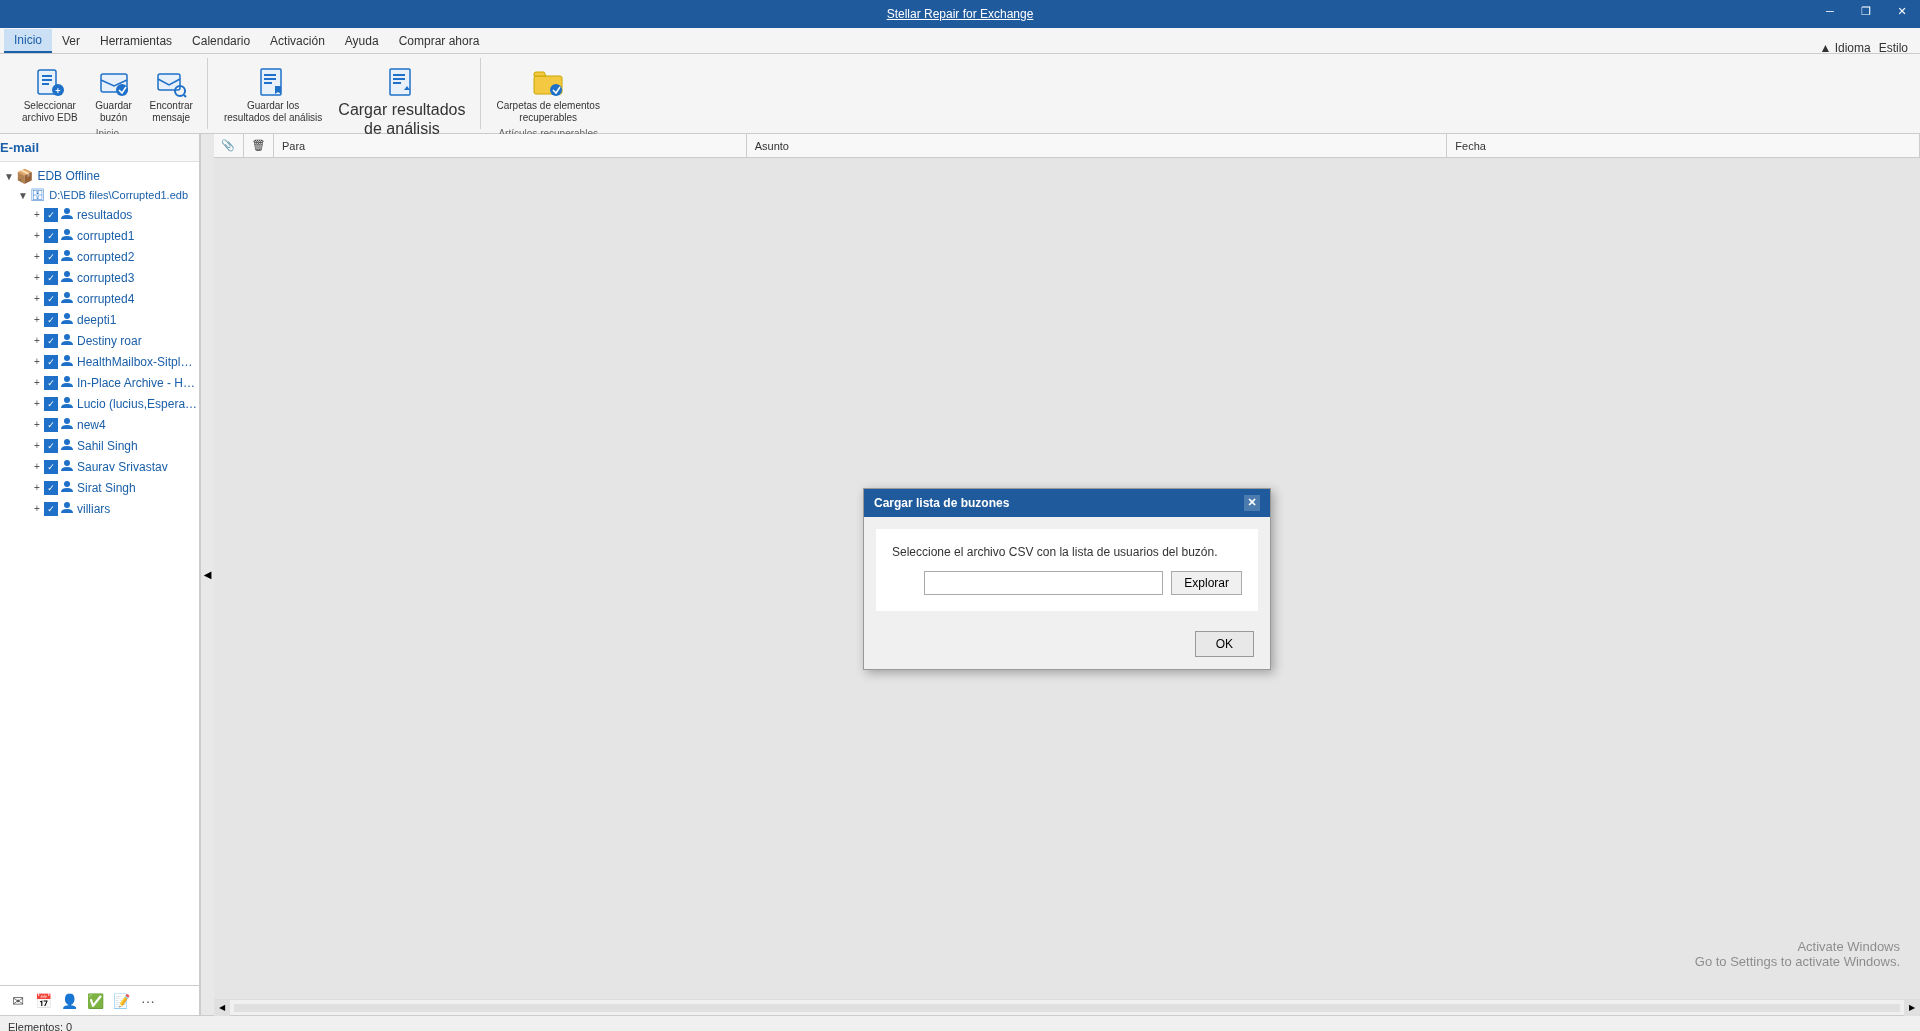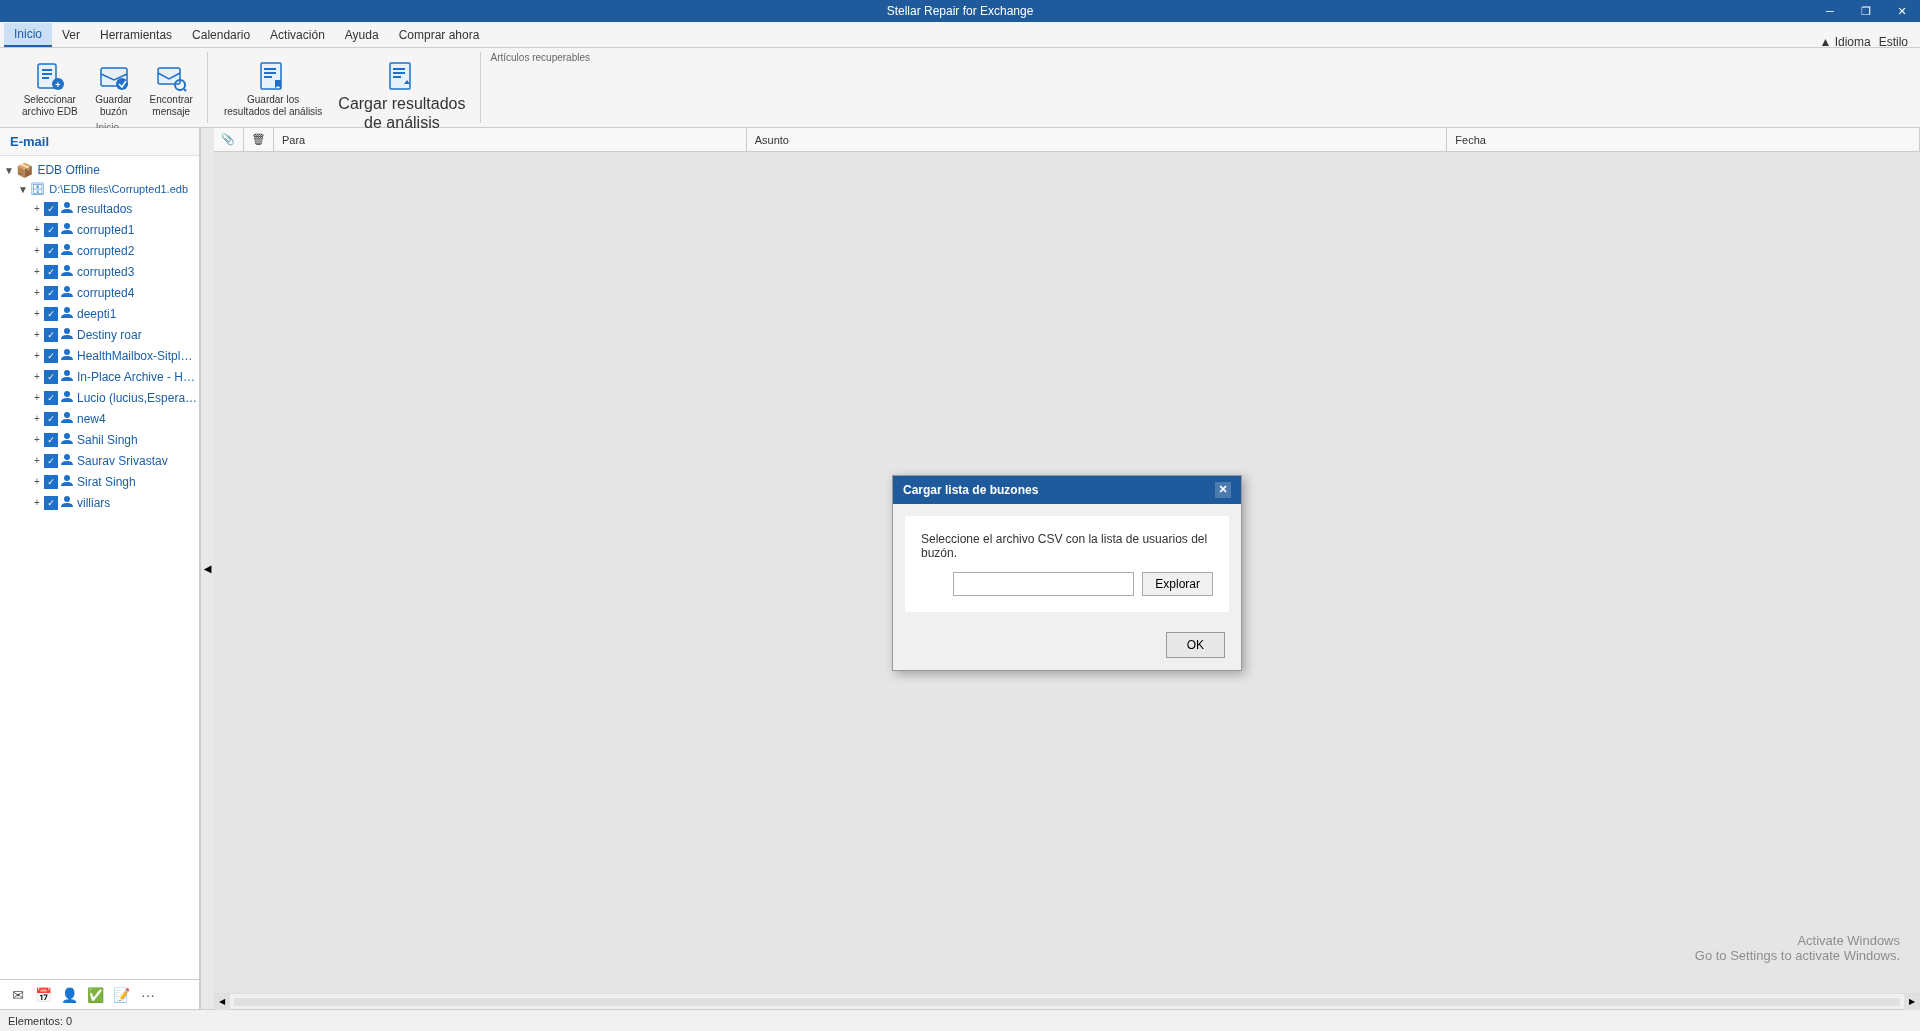--- a/index.html
+++ b/index.html
@@ -2,26 +2,27 @@
 <html><head>
   <meta charset="utf-8">
   <style>
     * { margin: 0; padding: 0; box-sizing: border-box; }
     body { font-family: 'Segoe UI', Arial, sans-serif; font-size: 12px; background: #f0f0f0; width: 1920px; height: 1031px; overflow: hidden; }
 
     
     .title-bar {
       background: #1e5a9c;
       color: white;
-      height: 22px;
+      height: 28px;
       display: flex;
       align-items: center;
       justify-content: center;
       font-size: 12px;
       position: relative;
+      text-decoration: underline;
     }
     .title-bar-controls {
       position: absolute;
       right: 0;
       top: 0;
       display: flex;
       height: 22px;
     }
     .title-btn {
       width: 36px;
@@ -126,21 +127,21 @@
     
     .sidebar {
       width: 200px;
       background: white;
       border-right: 1px solid #ccc;
       display: flex;
       flex-direction: column;
       overflow: hidden;
     }
     .sidebar-header {
-      padding: 6px 10px;
+      padding: 6px 0;
       font-size: 13px;
       font-weight: bold;
       color: #1a5fa8;
       border-bottom: 1px solid #e0e0e0;
       background: #f8f8f8;
     }
     .sidebar-tree {
       flex: 1;
       overflow-y: auto;
       padding: 4px 0;
@@ -263,21 +264,21 @@
       background: rgba(0,0,0,0.1);
       display: flex;
       align-items: center;
       justify-content: center;
       z-index: 100;
     }
     .dialog {
       background: #f0f0f0;
       border: 1px solid #999;
       box-shadow: 3px 3px 10px rgba(0,0,0,0.3);
-      width: 350px;
+      width: 408px;
     }
     .dialog-titlebar {
       background: #1e5a9c;
       color: white;
       padding: 6px 10px;
       display: flex;
       align-items: center;
       justify-content: space-between;
       font-size: 12px;
       font-weight: bold;
@@ -466,20 +467,33 @@
             <path d="M21 20 L24 24 L18 24 Z" fill="#1e70c8"></path>
           </svg>
         </div>
         <div class="label" style="font-size:16px; color:#333; text-align:center; line-height:1.2;">Cargar resultados<br>de análisis</div>
       </div>
     </div>
     <div class="ribbon-group-label">Información del análisis</div>
   </div>
 
   <div class="ribbon-group">
+    <div class="ribbon-group-items">
+      <div class="ribbon-btn">
+        <div class="icon">
+          <svg width="32" height="32" viewBox="0 0 32 32">
+            <rect x="2" y="10" width="28" height="18" rx="2" fill="#f5c842" stroke="#c8a800" stroke-width="1"></rect>
+            <path d="M2 10 L2 8 Q2 6 4 6 L12 6 L14 10 Z" fill="#f5c842" stroke="#c8a800" stroke-width="1"></path>
+            <circle cx="24" cy="24" r="6" fill="#1e70c8"></circle>
+            <path d="M21 24 L24 27 L28 21" stroke="white" stroke-width="1.5" fill="none"></path>
+          </svg>
+        </div>
+        <div class="label" style="font-size:10px; color:#333; text-align:center; line-height:1.2;">Carpetas de elementos<br>recuperables</div>
+      </div>
+    </div>
     <div class="ribbon-group-label">Artículos recuperables</div>
   </div>
 </div>
 
 <div class="main-layout">
 
   <div class="sidebar">
     <div class="sidebar-header">E-mail</div>
     <div class="sidebar-tree">
 

